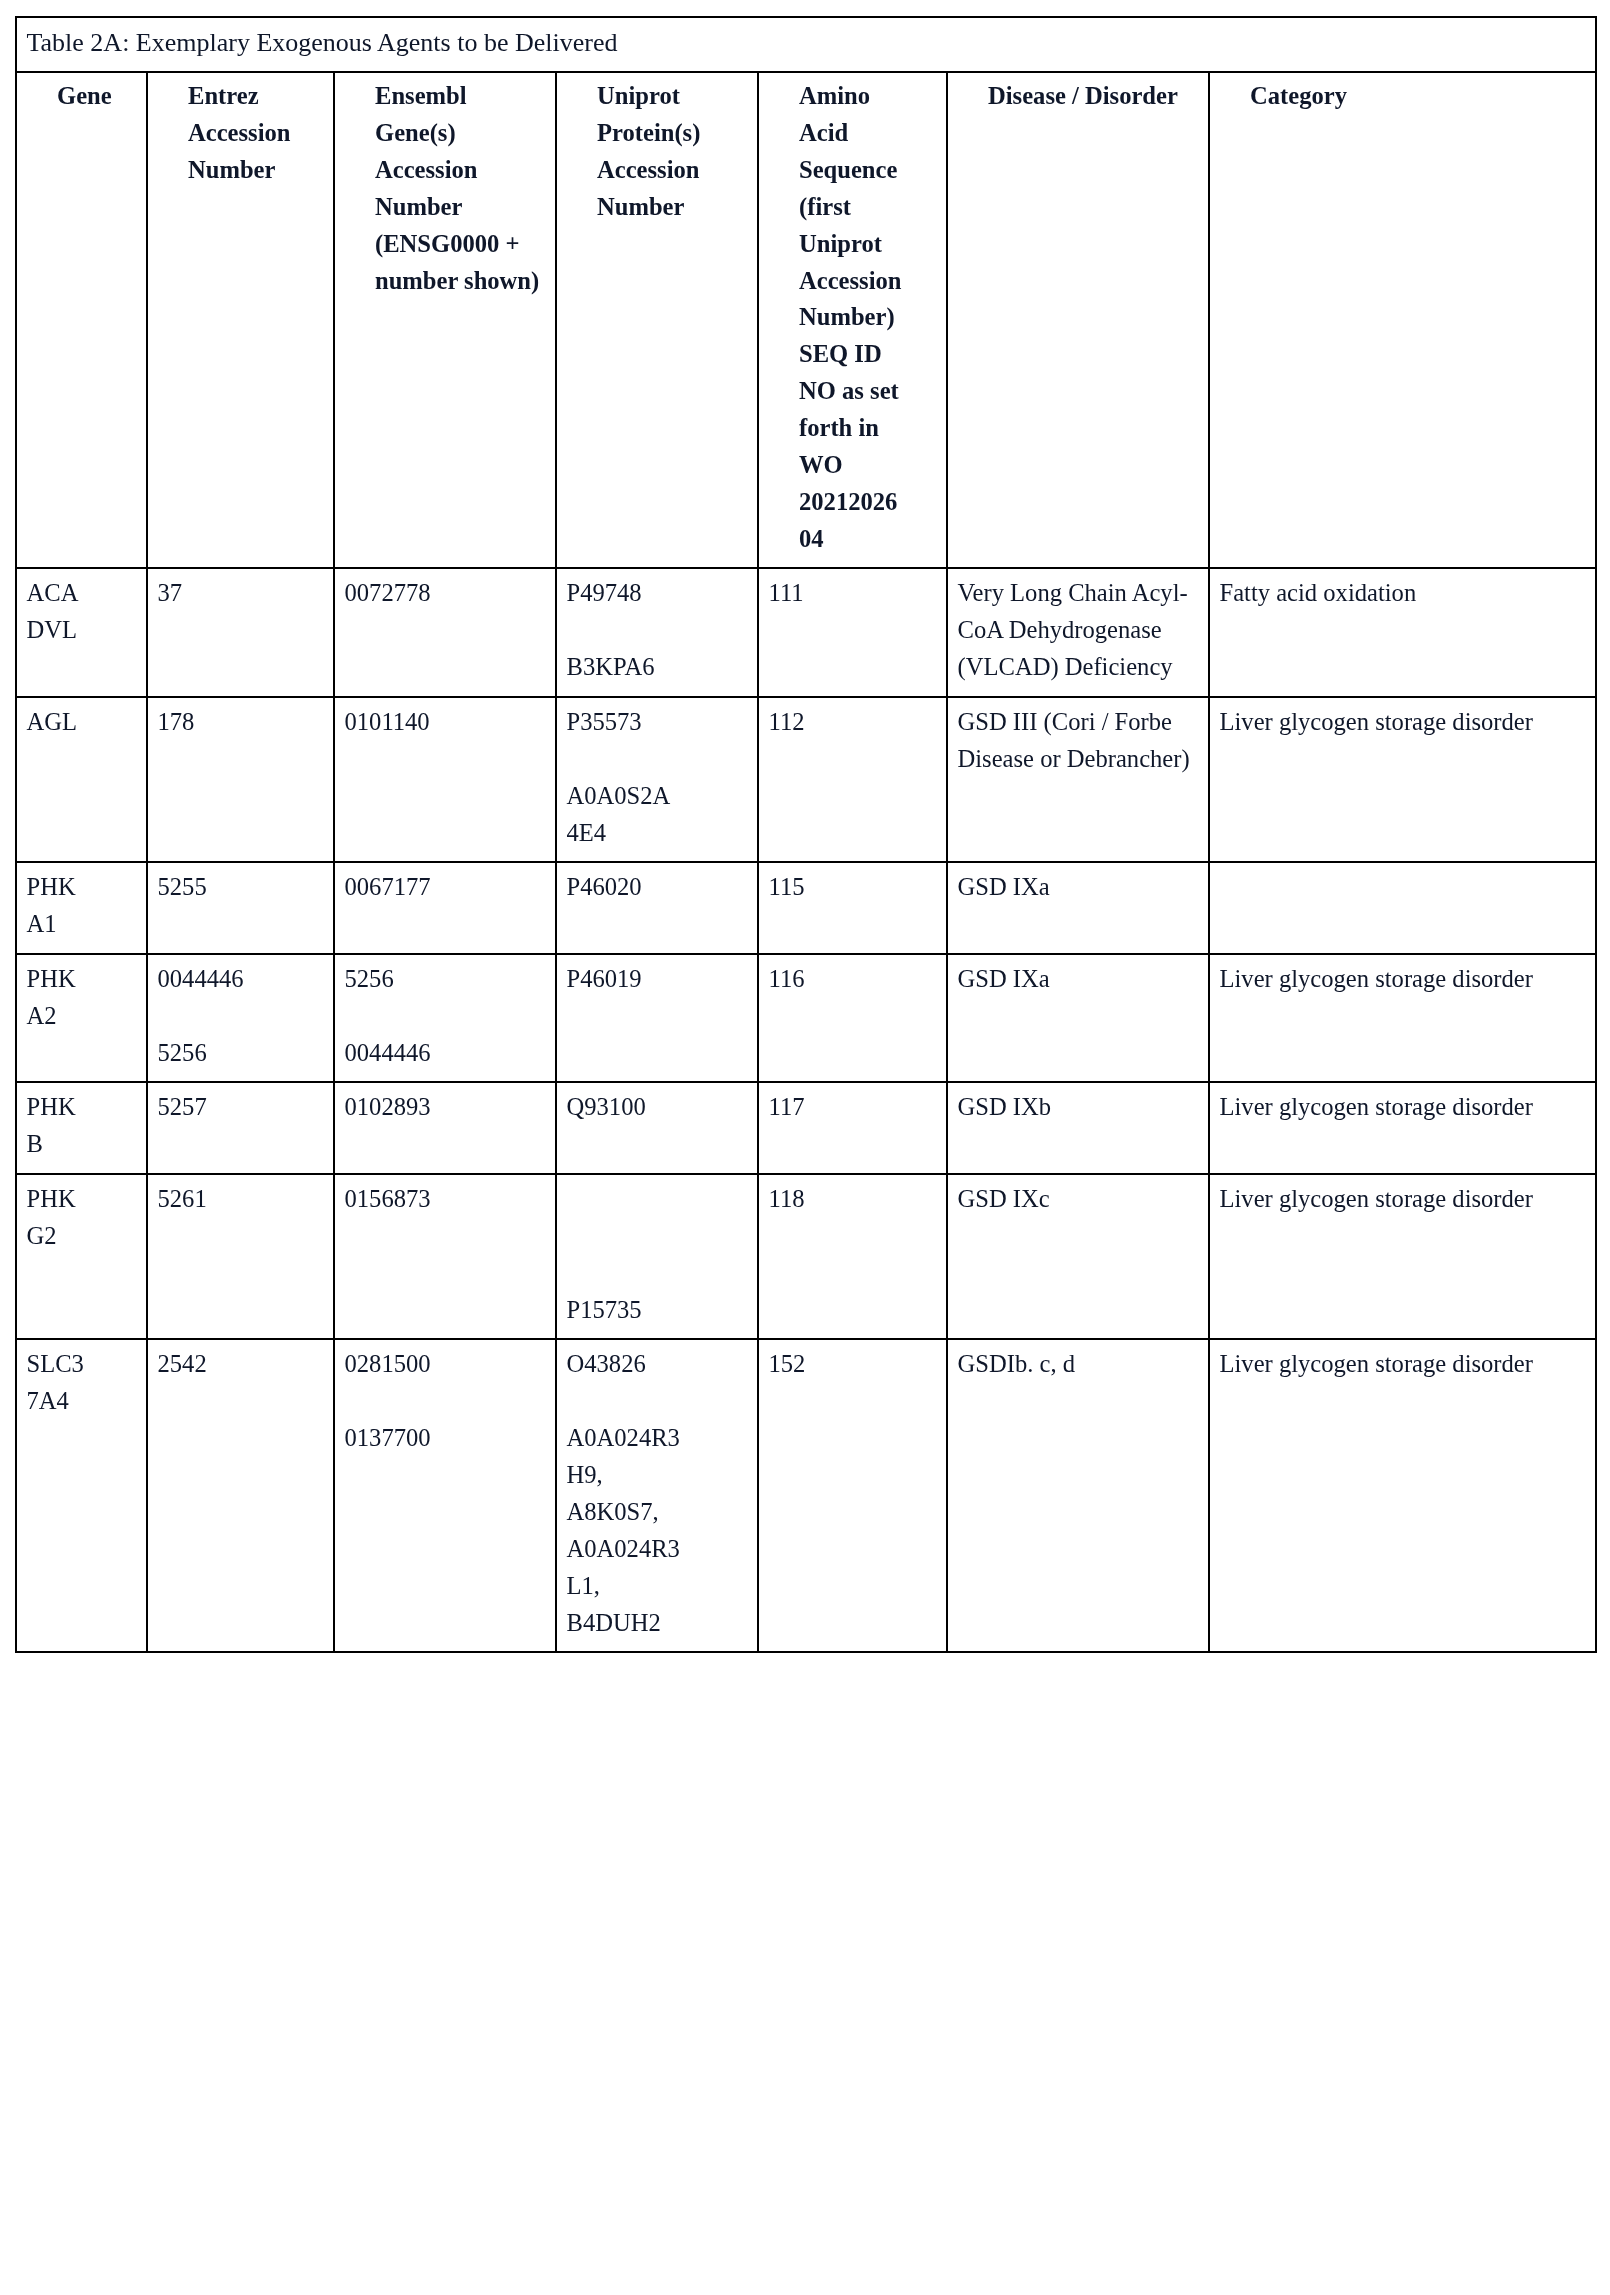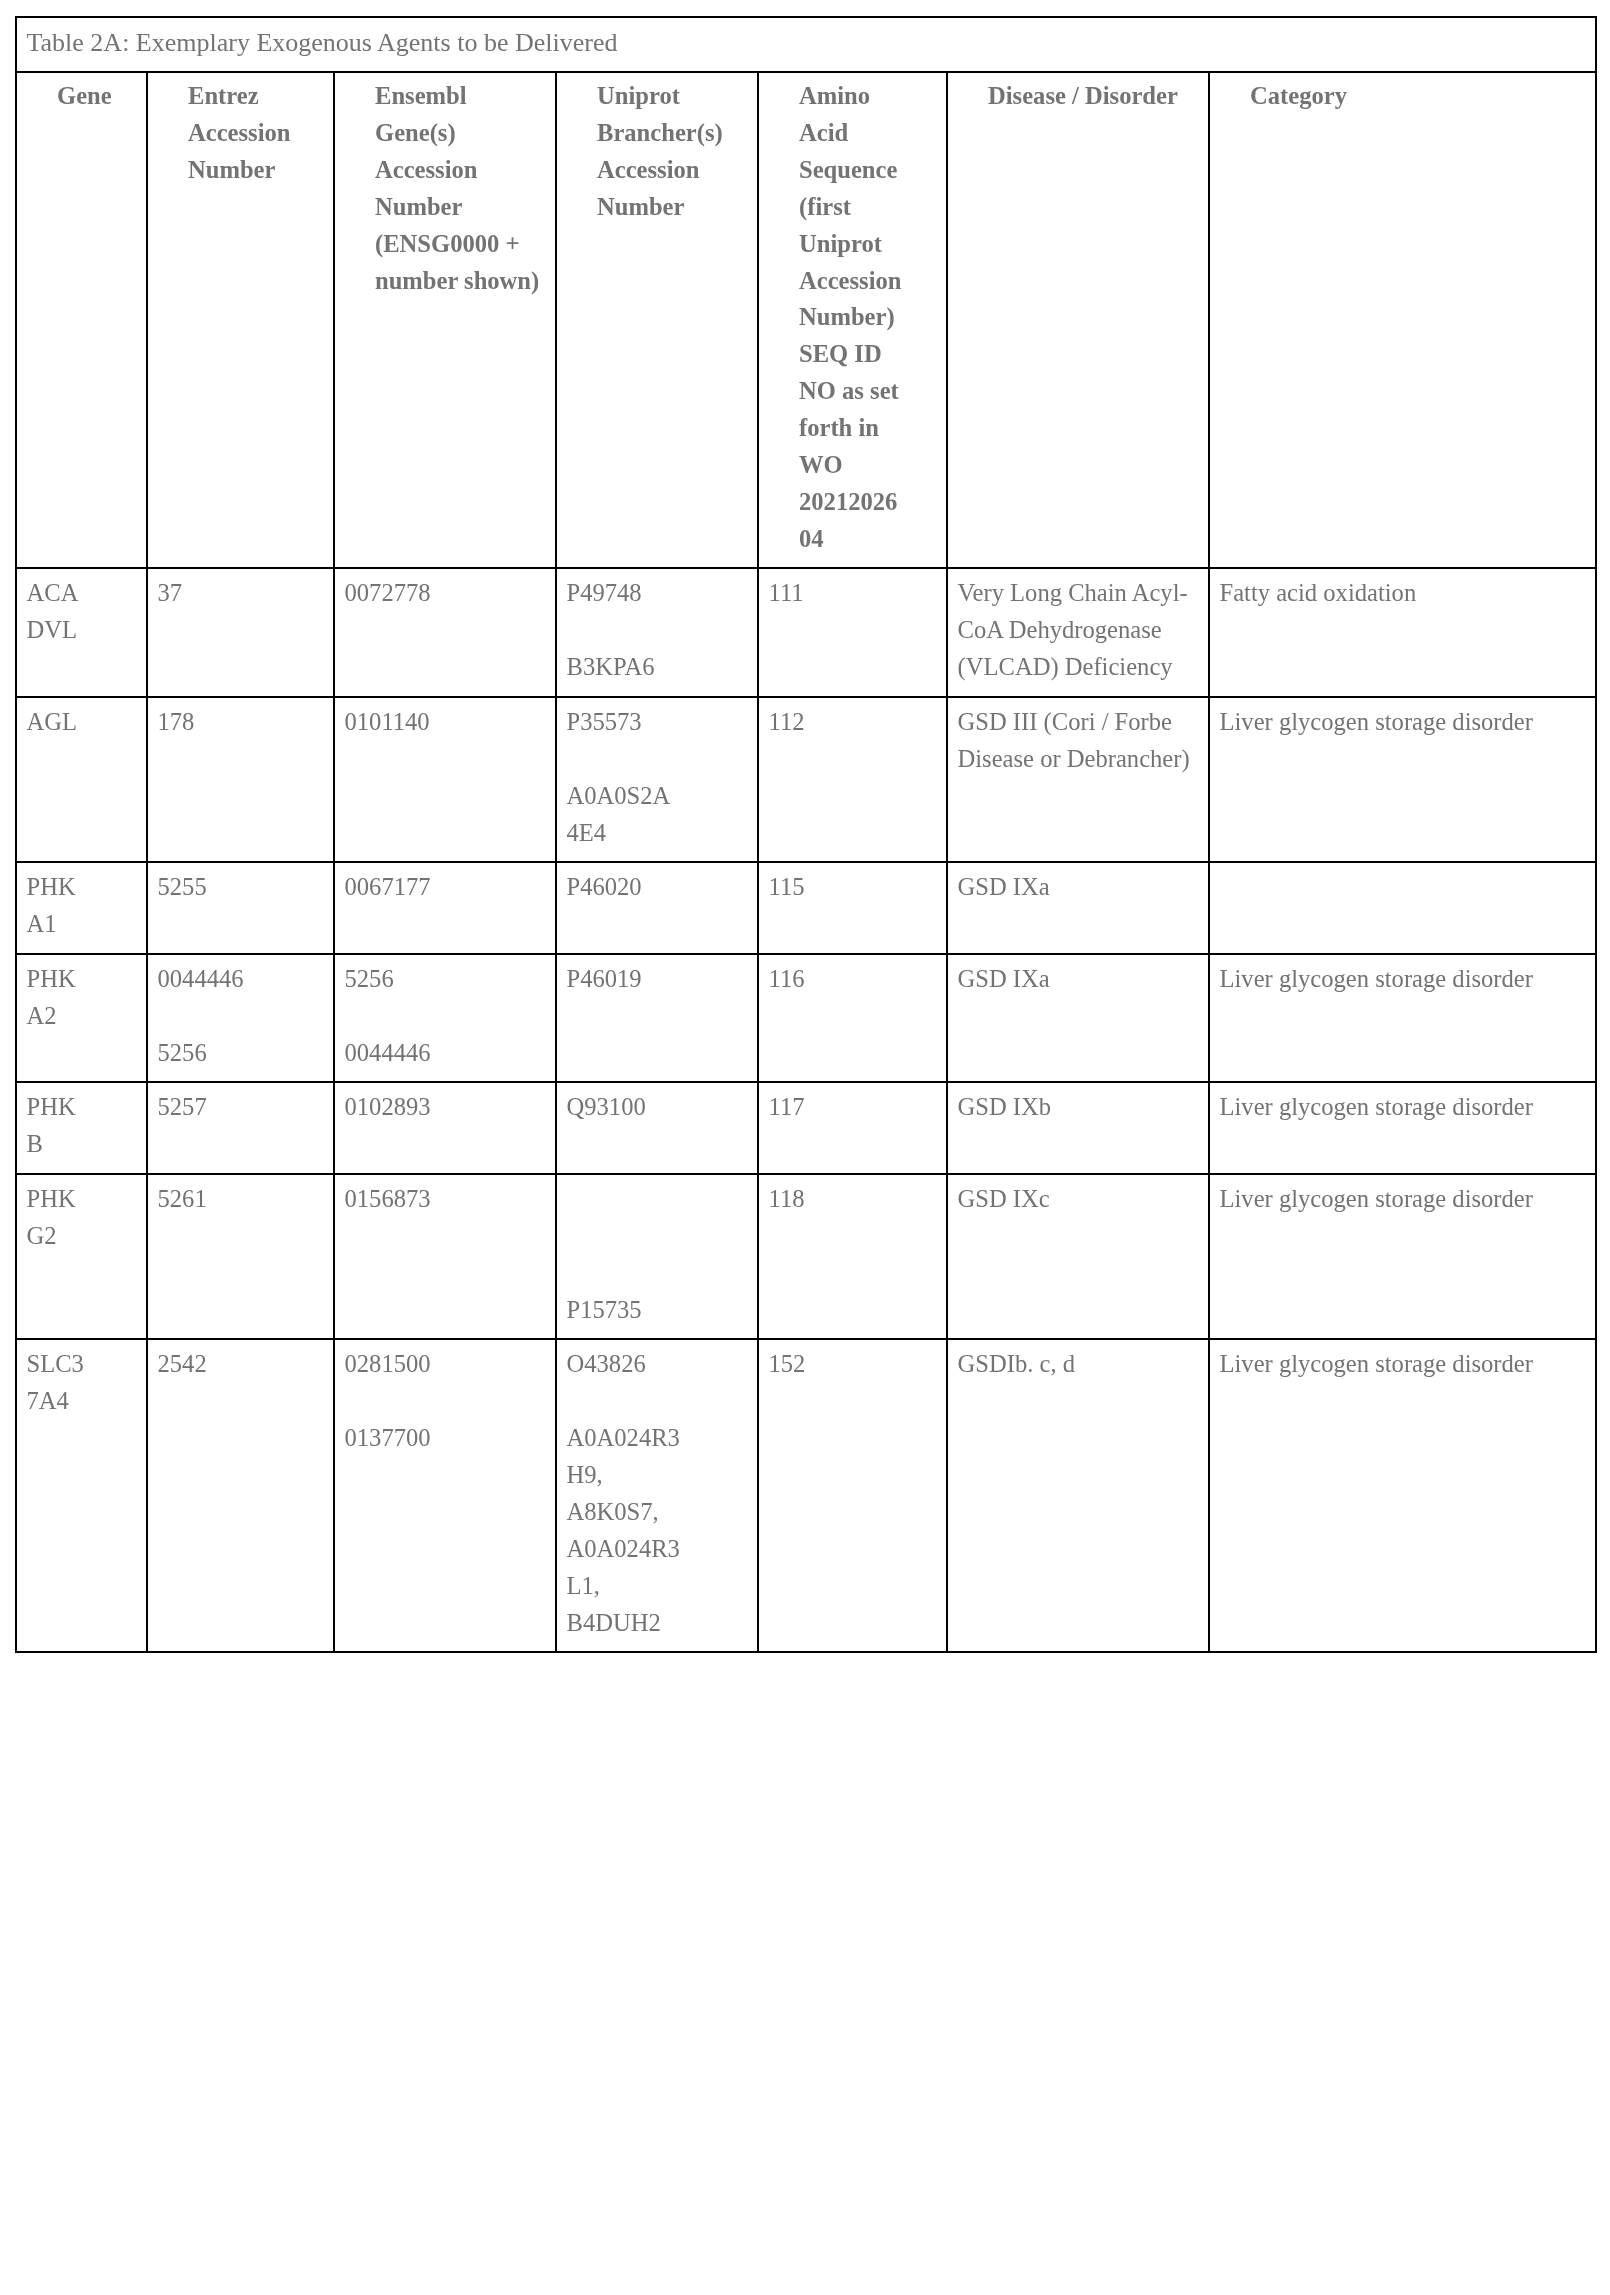--- a/index.html
+++ b/index.html
@@ -16,21 +16,21 @@
   .page {
     box-sizing: border-box;
     padding: 16px 15px;
   }
   table.patent-table {
     border-collapse: collapse;
     table-layout: fixed;
     width: 1580px;
     font-size: 24.6px;
     line-height: 1.5;
-    color: #737373;
+    color: #0f172a;
     background: #fff;
   }
   table.patent-table td,
   table.patent-table th {
     border: 2.4px solid #000000;
     vertical-align: top;
     text-align: left;
     padding: 4.8px 9.5px 9.5px 9.5px;
     white-space: pre-line;
     overflow-wrap: break-word;
@@ -65,21 +65,21 @@
       <col style="width:387px">
     </colgroup>
     <tbody>
       <tr>
         <td colspan="7" class="title-cell">Table 2A: Exemplary Exogenous Agents to be Delivered</td>
       </tr>
       <tr>
         <th>Gene</th>
         <th>Entrez Accession Number</th>
         <th>Ensembl Gene(s) Accession Number (ENSG0000 + number shown)</th>
-        <th>Uniprot Brancher(s) Accession Number</th>
+        <th>Uniprot Protein(s) Accession Number</th>
         <th>Amino
 Acid
 Sequence
 (first
 Uniprot
 Accession
 Number)
 SEQ ID
 NO as set
 forth in

